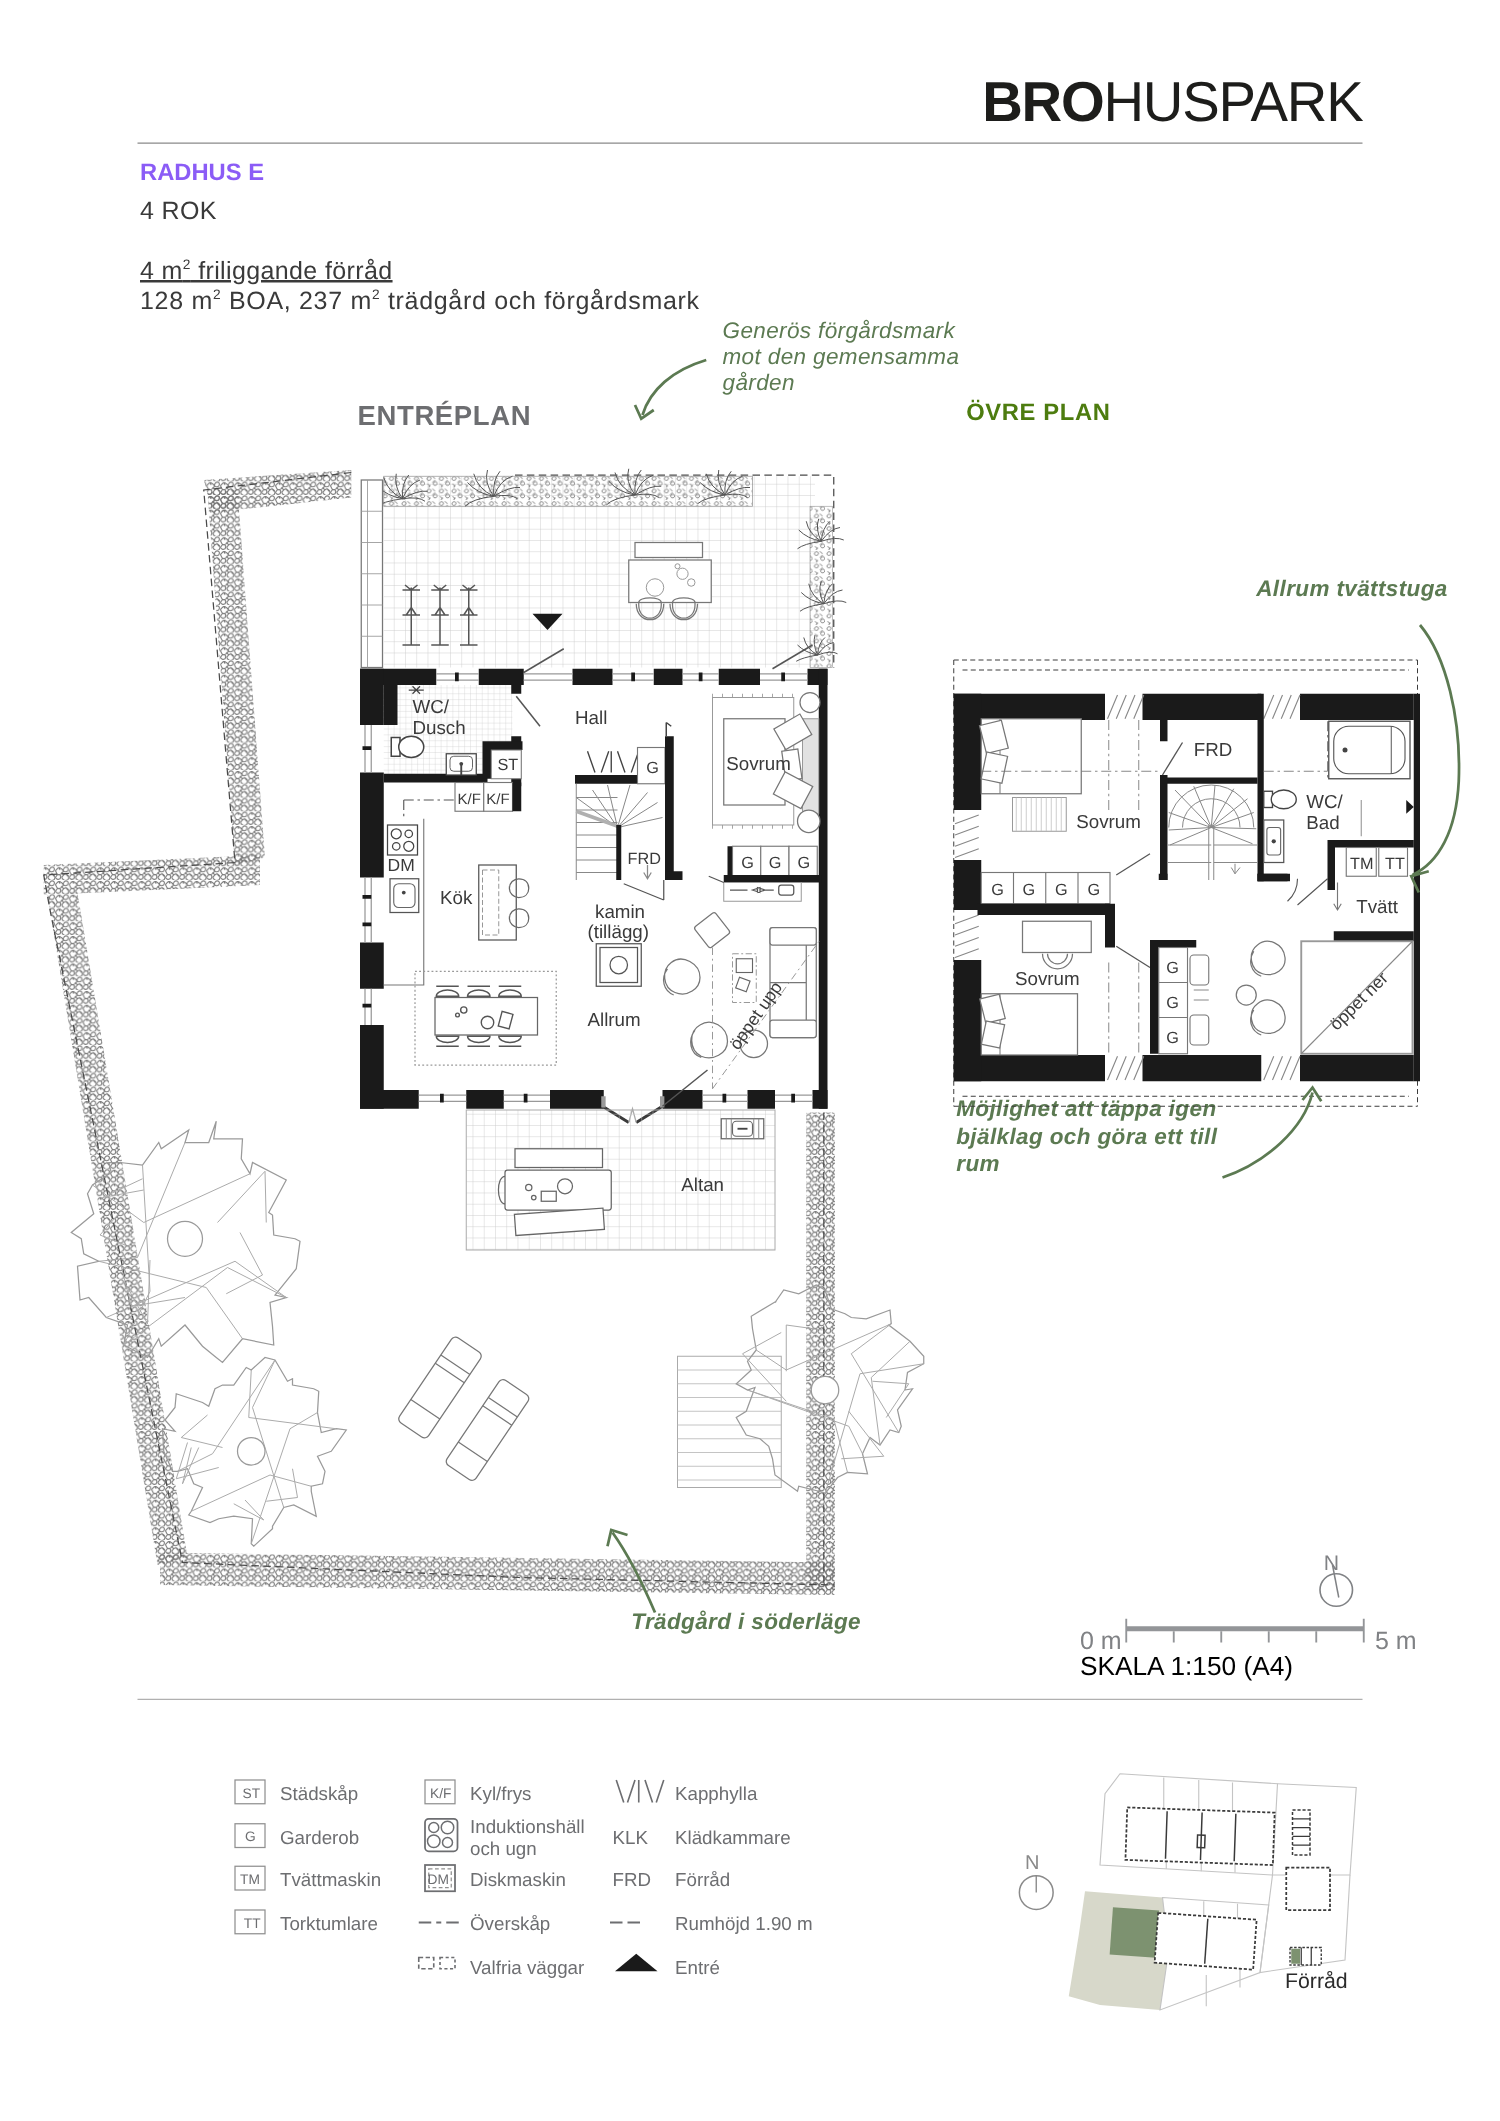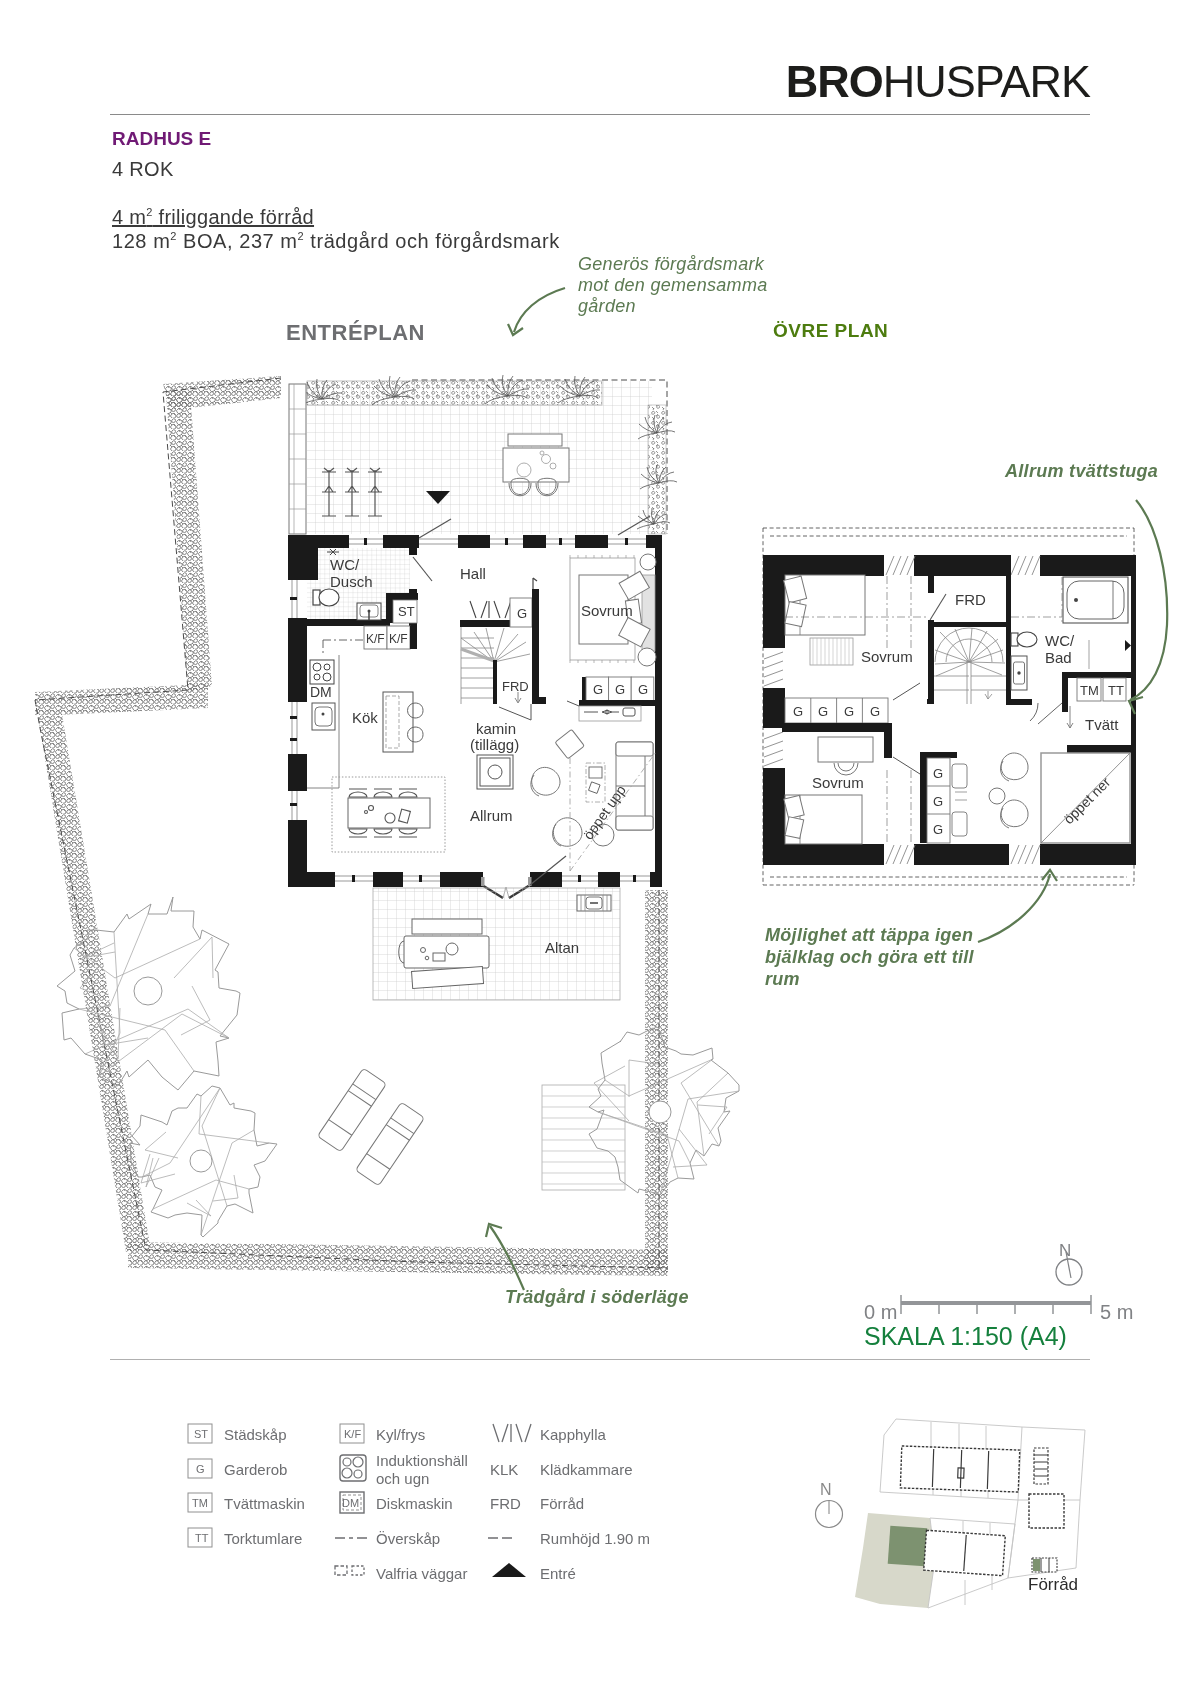--- a/index.html
+++ b/index.html
@@ -9,43 +9,43 @@
 svg text{font-family:"Liberation Sans",sans-serif;}
 </style>
 </head>
 <body>
 <div class="page">
 
 <div class="abs" style="right:110px;top:56px;font-size:45px;letter-spacing:-1px;color:#1d1d1b;white-space:nowrap;"><span style="font-weight:bold;">BRO</span><span style="font-weight:normal;">HUSPARK</span></div>
 
 <div class="abs" style="left:110px;top:114px;width:980px;height:0;border-top:1.5px solid #8a8a8a;"></div>
 
-<div class="abs" style="left:112px;top:128px;font-size:19px;font-weight:bold;color:#701a75;">RADHUS E</div>
+<div class="abs" style="left:112px;top:128px;font-size:19px;font-weight:bold;color:#8b5cf6;">RADHUS E</div>
 
 <div class="abs" style="left:112px;top:158px;font-size:20px;color:#3a3a3a;letter-spacing:0.3px;">4 ROK</div>
 
 <div class="abs" style="left:112px;top:182px;font-size:20px;color:#3a3a3a;letter-spacing:0.55px;margin-top:48px;">128 m<sup style="font-size:11px;">2</sup> BOA, 237 m<sup style="font-size:11px;">2</sup> trädgård och förgårdsmark</div>
 
 <div class="abs" style="left:112px;top:206px;font-size:20px;color:#3a3a3a;letter-spacing:0.3px;text-decoration:underline;">4 m<sup style="font-size:11px;">2</sup> friliggande förråd</div>
 
 <div class="abs" style="left:286px;top:320px;font-size:22px;font-weight:bold;color:#6d6e71;letter-spacing:0.5px;text-align:right;">ENTRÉPLAN</div>
 
 <div class="abs" style="left:760px;top:320px;font-size:19px;font-weight:bold;color:#4d7c0f;letter-spacing:0.5px;margin-left:13px;">ÖVRE PLAN</div>
 
 <div class="abs" style="left:578px;top:254px;font-size:18px;font-style:italic;color:#5c7a52;line-height:21px;font-weight:normal;letter-spacing:0.3px;">Generös förgårdsmark<br>mot den gemensamma<br>gården</div>
 
 <div class="abs" style="left:1005px;top:461px;font-size:18px;font-style:italic;color:#5c7a52;font-weight:bold;letter-spacing:0.3px;">Allrum tvättstuga</div>
 
-<div class="abs" style="left:765px;top:924px;font-size:18px;font-style:italic;color:#5c7a52;line-height:22px;font-weight:bold;letter-spacing:0.3px;">Möjlighet att täppa igen<br>bjälklag och göra ett till<br>rum</div>
+<div class="abs" style="left:765px;top:876px;font-size:18px;font-style:italic;color:#5c7a52;line-height:22px;font-weight:bold;letter-spacing:0.3px;">Möjlighet att täppa igen<br>bjälklag och göra ett till<br>rum</div>
 
 <div class="abs" style="left:505px;top:1287px;font-size:18px;font-style:italic;color:#5c7a52;font-weight:bold;letter-spacing:0.3px;">Trädgård i söderläge</div>
 
 <div class="abs" style="left:110px;top:1359px;width:980px;height:0;border-top:1px solid #b0b0b0;"></div>
 
-<div class="abs" style="left:864px;top:1322px;font-size:25px;color:#15803d;">SKALA 1:150 (A4)</div>
+<div class="abs" style="left:864px;top:1322px;font-size:21px;color:#000000;">SKALA 1:150 (A4)</div>
 
 <svg class="abs" style="left:0;top:0;" width="1200" height="1697" viewBox="0 0 1200 1697">
 <defs>
 <pattern id="grid9" width="9" height="9" patternUnits="userSpaceOnUse">
 <path d="M9 0H0V9" fill="none" stroke="#c9c9c9" stroke-width="0.7"></path>
 </pattern>
 <pattern id="tile" width="4.7" height="4.7" patternUnits="userSpaceOnUse">
 <path d="M4.7 0H0V4.7" fill="none" stroke="#c4c4c4" stroke-width="0.5"></path>
 </pattern>
 <pattern id="hedge" width="11" height="11" patternUnits="userSpaceOnUse">

